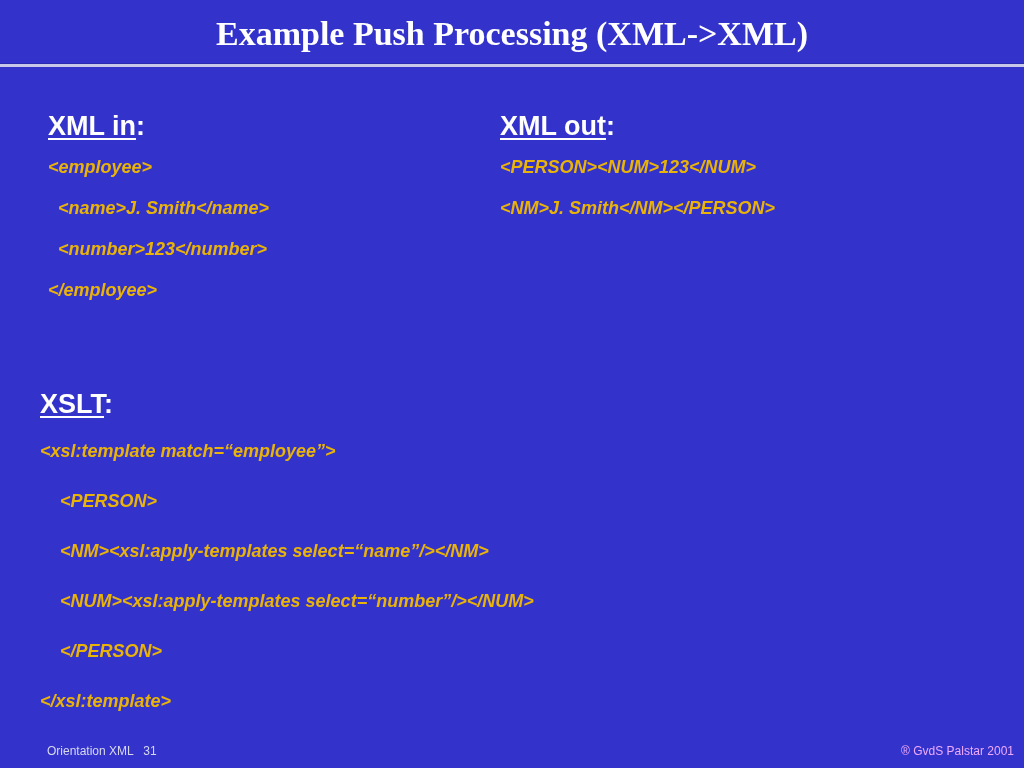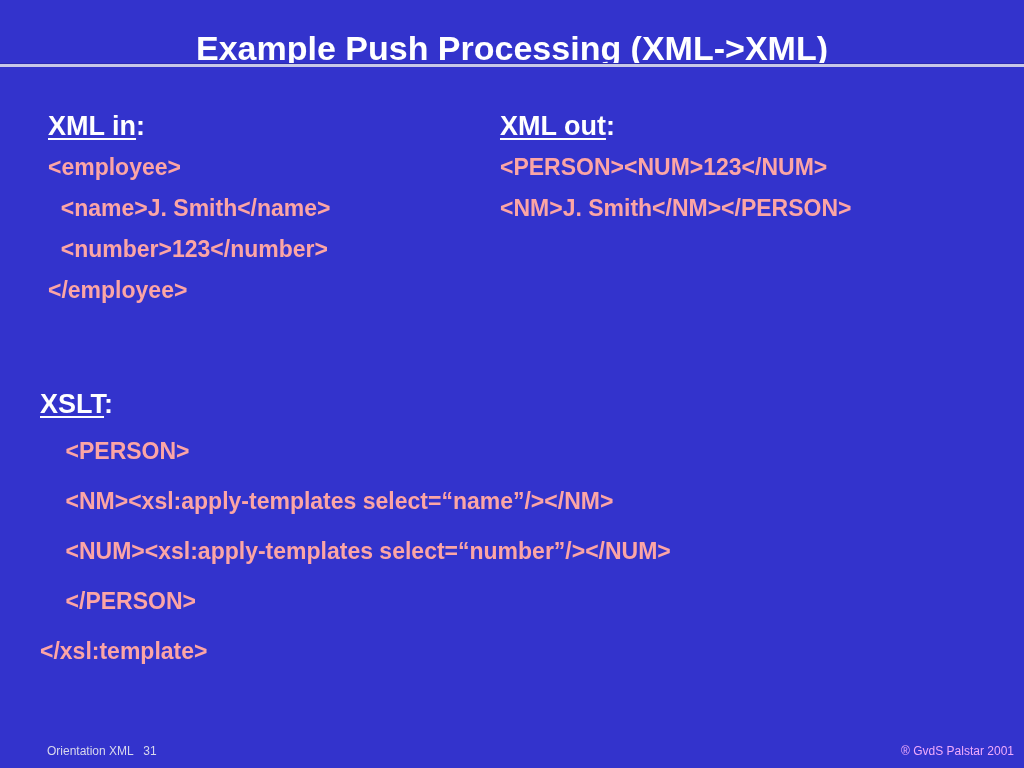--- a/index.html
+++ b/index.html
@@ -19,26 +19,27 @@
     position: relative;
     width: 1024px;
     height: 768px;
     background: #3333cc;
   }
 
   
   .title-bar {
     position: absolute;
     left: 0;
-    top: 16px;
+    top: 2px;
     width: 1024px;
     height: 63px;
     display: flex;
     align-items: center;
     justify-content: center;
+    font-family: Liberation Serif, serif;
   }
   .slide-title {
     color: #ffffff;
     font-size: 34px;
     font-weight: bold;
     letter-spacing: 0px;
     line-height: 40px;
     text-align: center;
     white-space: nowrap;
   }
@@ -91,25 +92,26 @@
     font-size: 27px;
     font-weight: bold;
     line-height: 41px;
     white-space: nowrap;
   }
   .heading .u {
     text-decoration: underline;
     text-underline-offset: 3px;
   }
   .code-line {
-    color: #fca5a5;
-    font-size: 23px;
+    color: #eab308;
+    font-size: 18px;
     font-weight: bold;
     line-height: 41px;
     white-space: pre;
+    font-style: italic;
   }
   .xslt-block .heading {
     line-height: 44px;
   }
   .xslt-block .code-line {
     line-height: 50px;
   }
 
   
   .footer {
@@ -160,20 +162,21 @@
   </div>
 
   <div class="col-right">
     <div class="heading"><span class="u">XML out</span><span>:</span></div>
     <div class="code-line">&lt;PERSON&gt;&lt;NUM&gt;123&lt;/NUM&gt;</div>
     <div class="code-line">&lt;NM&gt;J. Smith&lt;/NM&gt;&lt;/PERSON&gt;</div>
   </div>
 
   <div class="xslt-block">
     <div class="heading"><span class="u">XSLT</span><span>:</span></div>
+    <div class="code-line">&lt;xsl:template match=“employee”&gt;</div>
     <div class="code-line">    &lt;PERSON&gt;</div>
     <div class="code-line">    &lt;NM&gt;&lt;xsl:apply-templates select=“name”/&gt;&lt;/NM&gt;</div>
     <div class="code-line">    &lt;NUM&gt;&lt;xsl:apply-templates select=“number”/&gt;&lt;/NUM&gt;</div>
     <div class="code-line">    &lt;/PERSON&gt;</div>
     <div class="code-line">&lt;/xsl:template&gt;</div>
   </div>
 
   <div class="footer">
     <div class="footer-left">Orientation XML   31</div>
     <div class="footer-right">® GvdS Palstar 2001</div>

